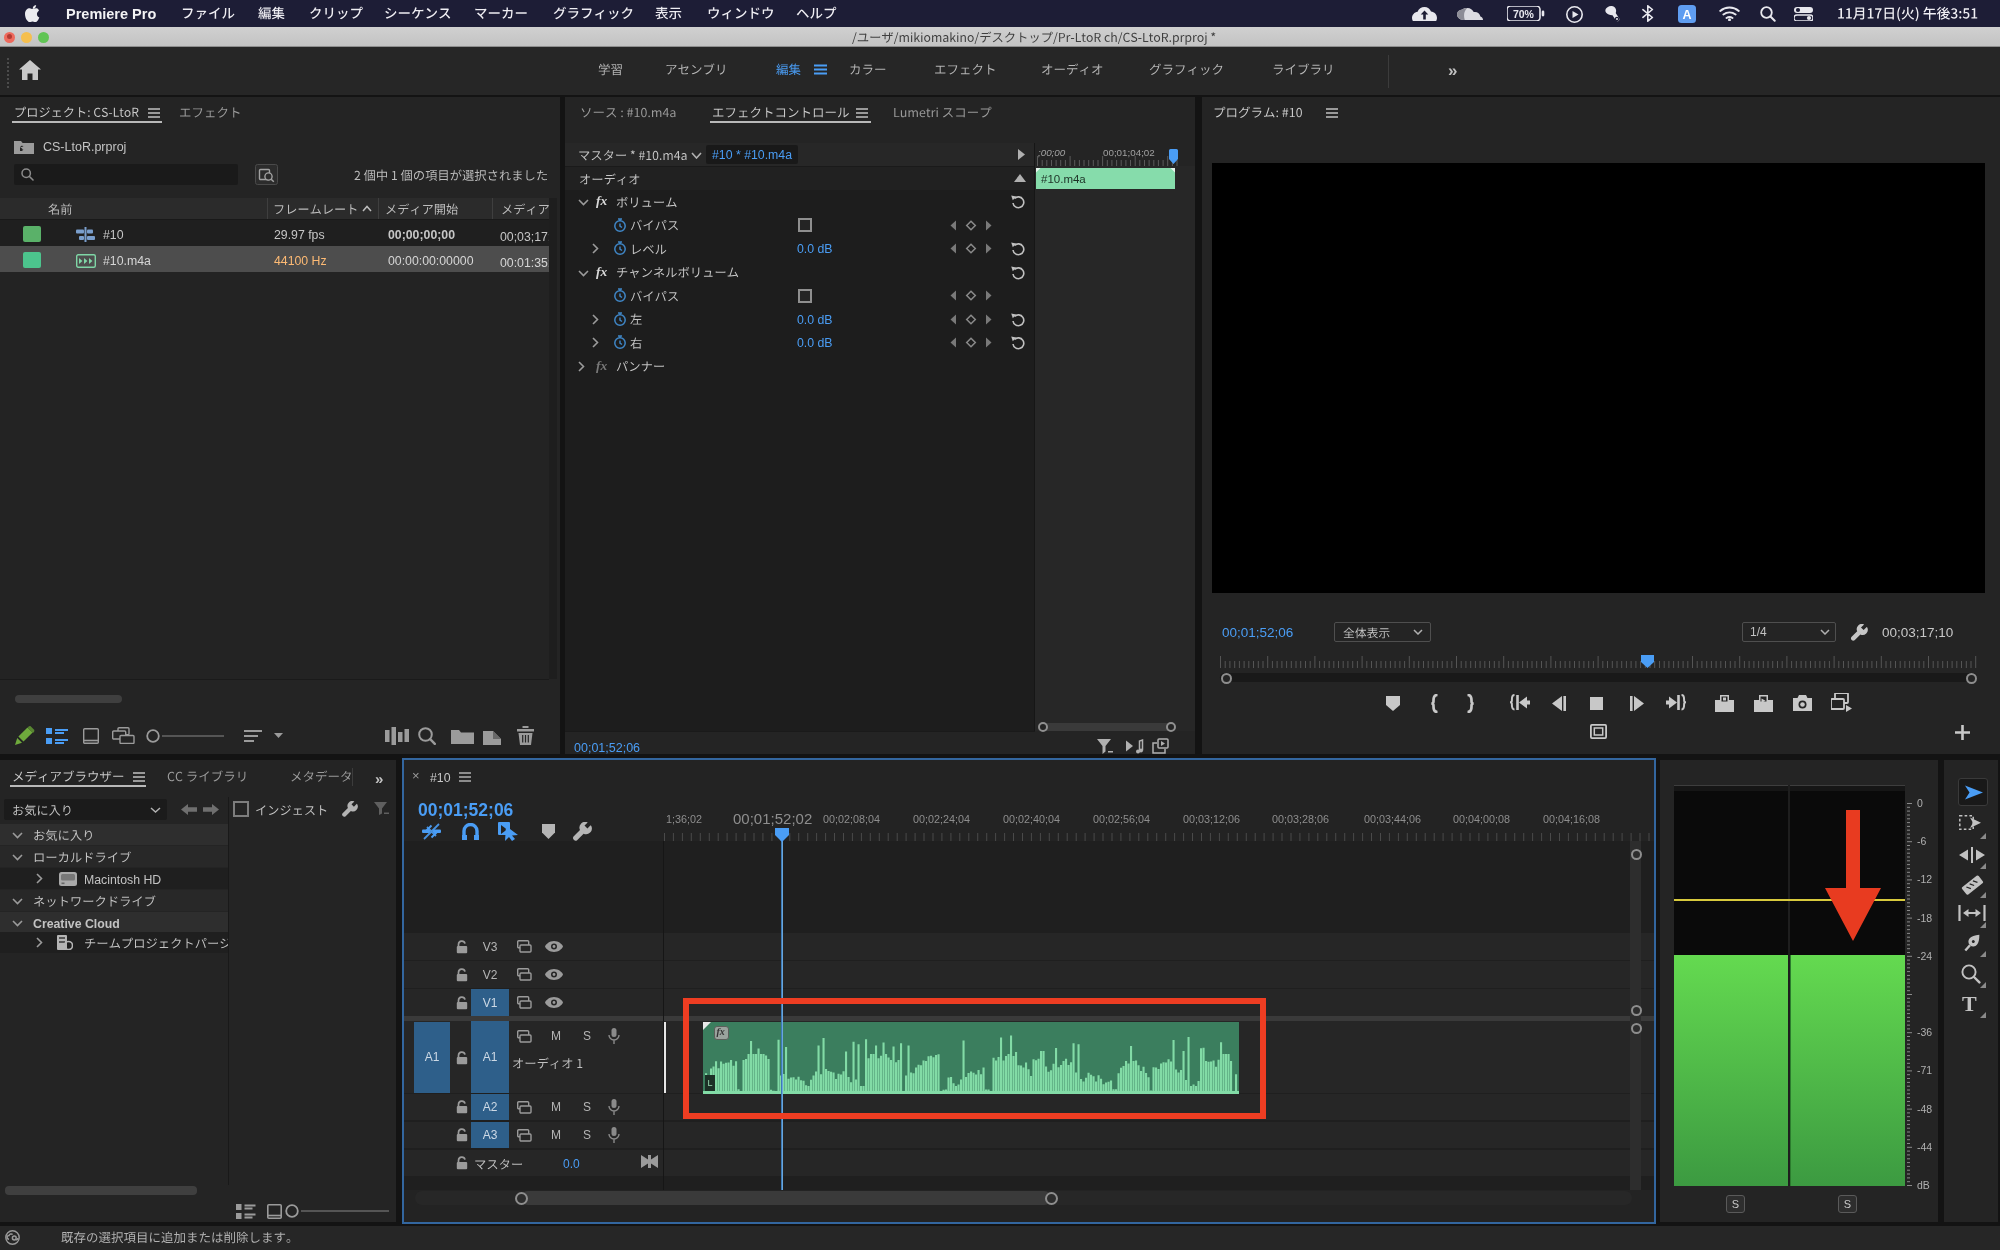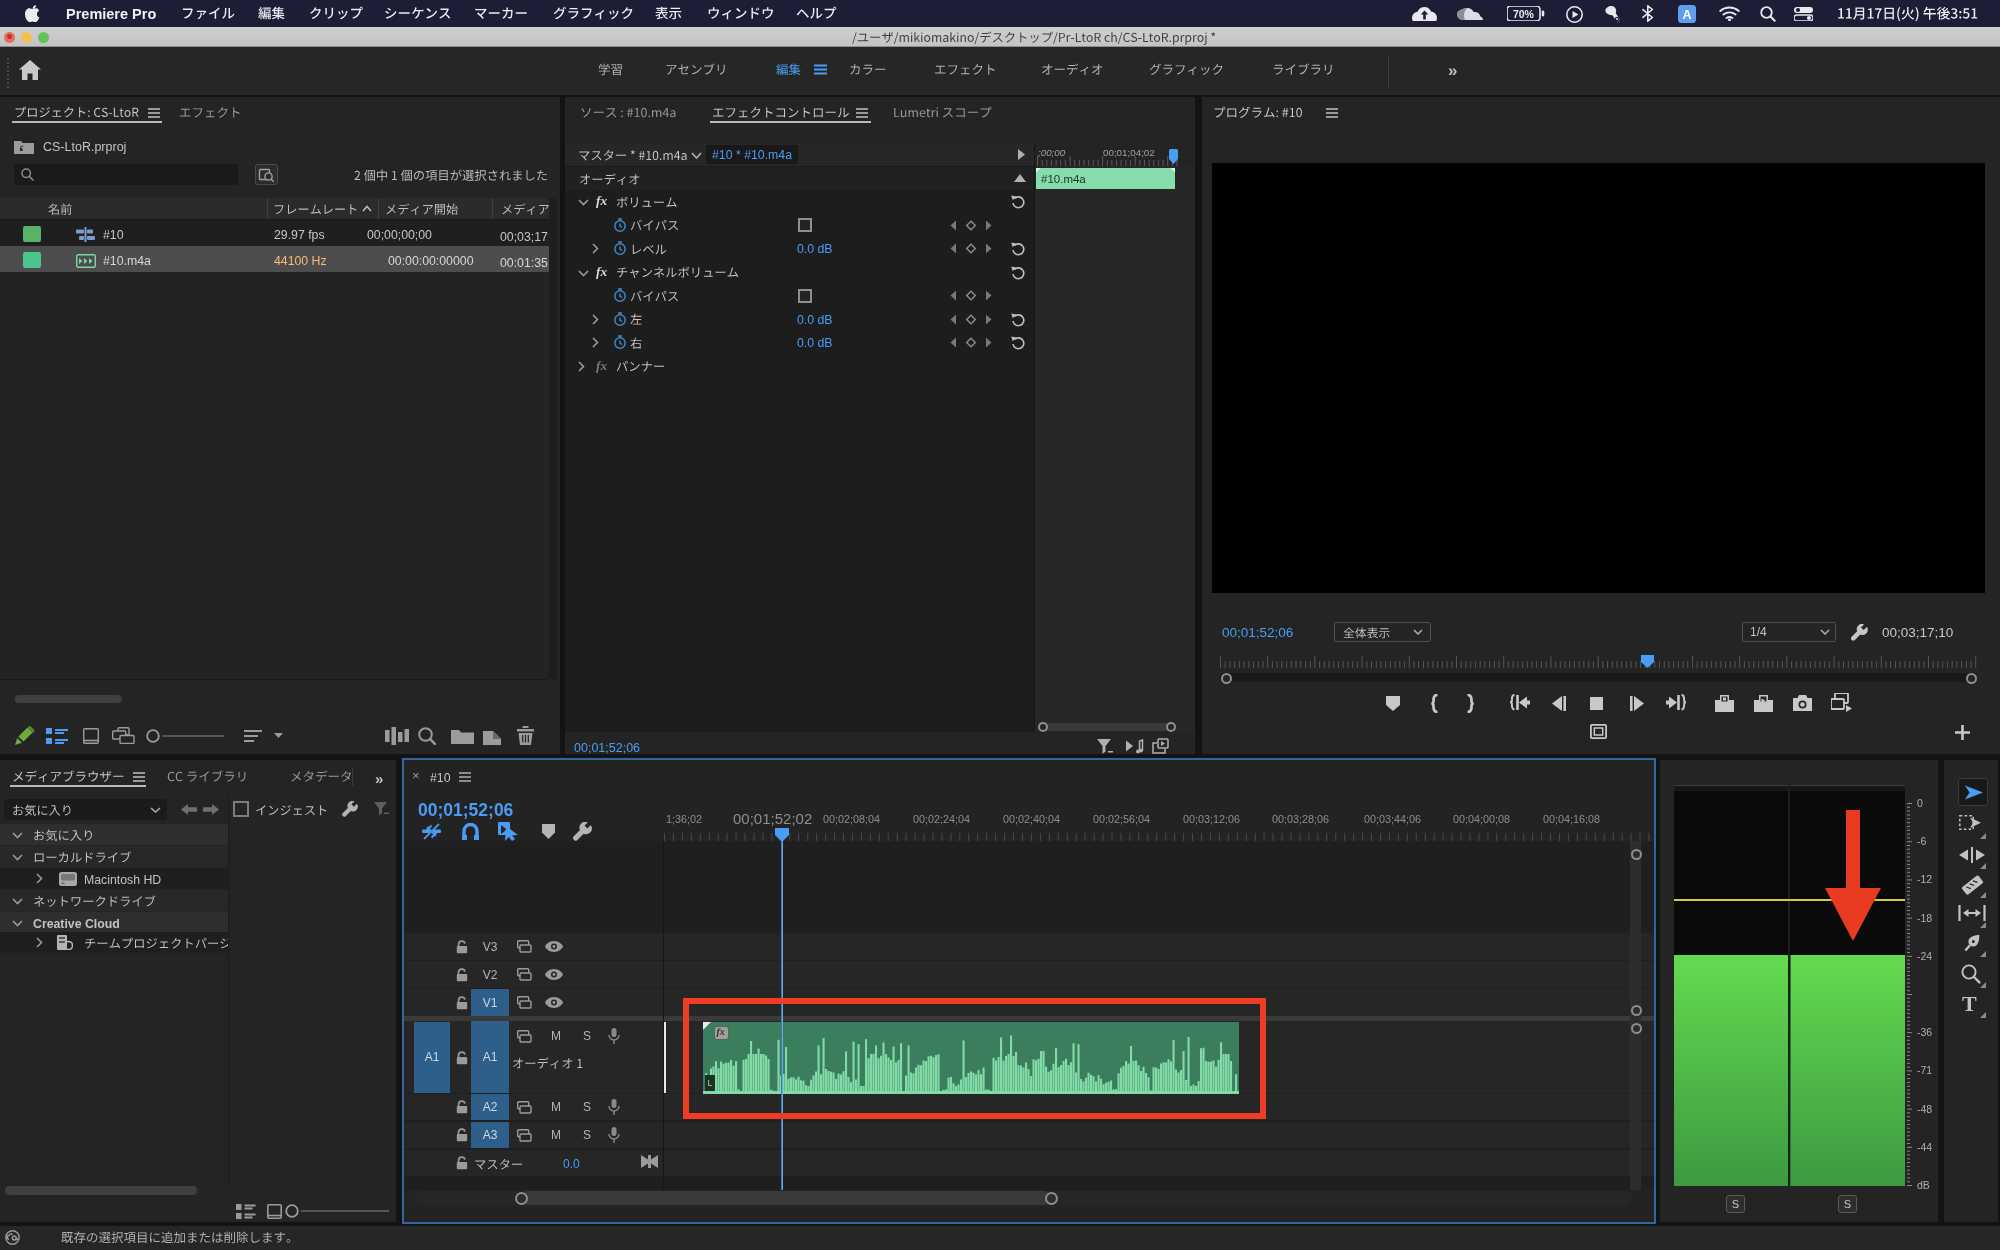--- a/index.html
+++ b/index.html
@@ -188,21 +188,21 @@
 <div style="position:absolute;left:23px;top:226px;width:18px;height:16px;background:#5ab169;border-radius:2px"></div>
 <svg style="position:absolute;left:76px;top:227px" width="19" height="15" viewBox="0 0 19 15">
       <path stroke="#7a9ecc" stroke-width="2" d="M9.5 0v15"></path>
       <rect x="0" y="2.5" width="8" height="4" rx="1" fill="#7a9ecc"></rect>
       <rect x="11" y="2.5" width="6" height="4" rx="1" fill="#7a9ecc"></rect>
       <rect x="3" y="9" width="5" height="4" rx="1" fill="#7a9ecc"></rect>
       <rect x="11" y="9" width="8" height="4" rx="1" fill="#7a9ecc"></rect>
     </svg>
 <div style="position:absolute;left:103px;top:227px;font-size:12.3px;line-height:16.0px;color:#c6c6c6;font-weight:normal;letter-spacing:0px;white-space:pre;">#10</div>
 <div style="position:absolute;left:274px;top:227px;font-size:12.3px;line-height:16.0px;color:#c6c6c6;font-weight:normal;letter-spacing:0px;white-space:pre;">29.97 fps</div>
-<div style="position:absolute;left:367px;top:227px;font-size:12.3px;line-height:16.0px;color:#c6c6c6;font-weight:normal;letter-spacing:0px;white-space:pre;">00;00;00;00</div>
+<div style="position:absolute;left:388px;top:227px;font-size:12.3px;line-height:16.0px;color:#c6c6c6;font-weight:bold;letter-spacing:0px;white-space:pre;">00;00;00;00</div>
 <div style="position:absolute;left:500px;top:227px;width:49px;height:17px;overflow:hidden"><span style="font-size:12.3px;line-height:16px;color:#c6c6c6;white-space:pre">00;03;17;2</span></div>
 <div style="position:absolute;left:0px;top:246px;width:549px;height:26px;background:#4d4d4d"></div>
 <div style="position:absolute;left:23px;top:252px;width:18px;height:16px;background:#4cc48d;border-radius:2px"></div>
 <svg style="position:absolute;left:76px;top:254px" width="20" height="14" viewBox="0 0 20 14">
       <rect x="0.7" y="0.7" width="18.6" height="12.6" rx="1.5" fill="none" stroke="#7fd6a6" stroke-width="1.4"></rect>
       <path fill="#7fd6a6" d="M3 4l3.4 3L3 10zM8 4l3.4 3L8 10zM13 4l3.4 3-3.4 3z"></path>
     </svg>
 <div style="position:absolute;left:103px;top:253px;font-size:12.3px;line-height:16.0px;color:#d6d6d6;font-weight:normal;letter-spacing:0px;white-space:pre;">#10.m4a</div>
 <div style="position:absolute;left:274px;top:253px;font-size:12.3px;line-height:16.0px;color:#fdba74;font-weight:normal;letter-spacing:0px;white-space:pre;">44100 Hz</div>
 <div style="position:absolute;left:388px;top:253px;font-size:12.3px;line-height:16.0px;color:#d6d6d6;font-weight:normal;letter-spacing:0px;white-space:pre;">00:00:00:00000</div>

